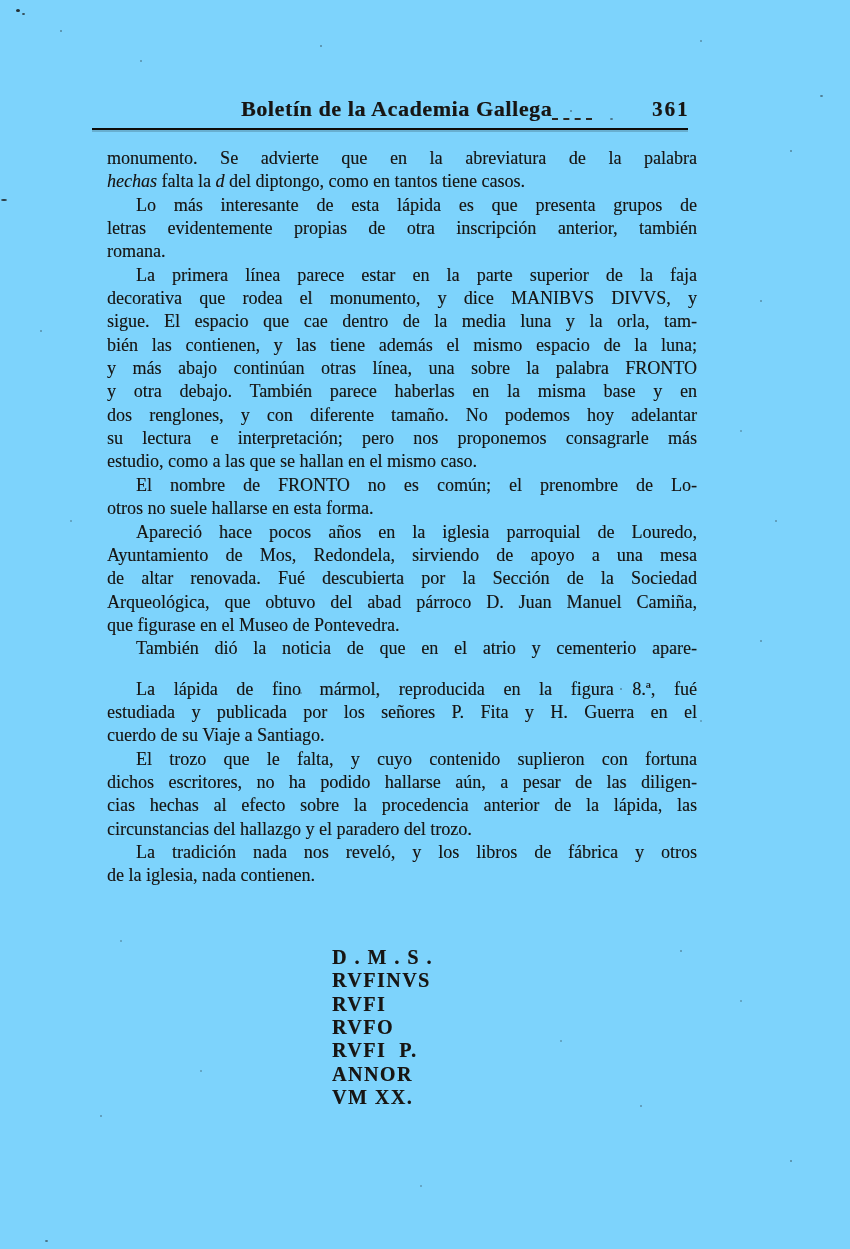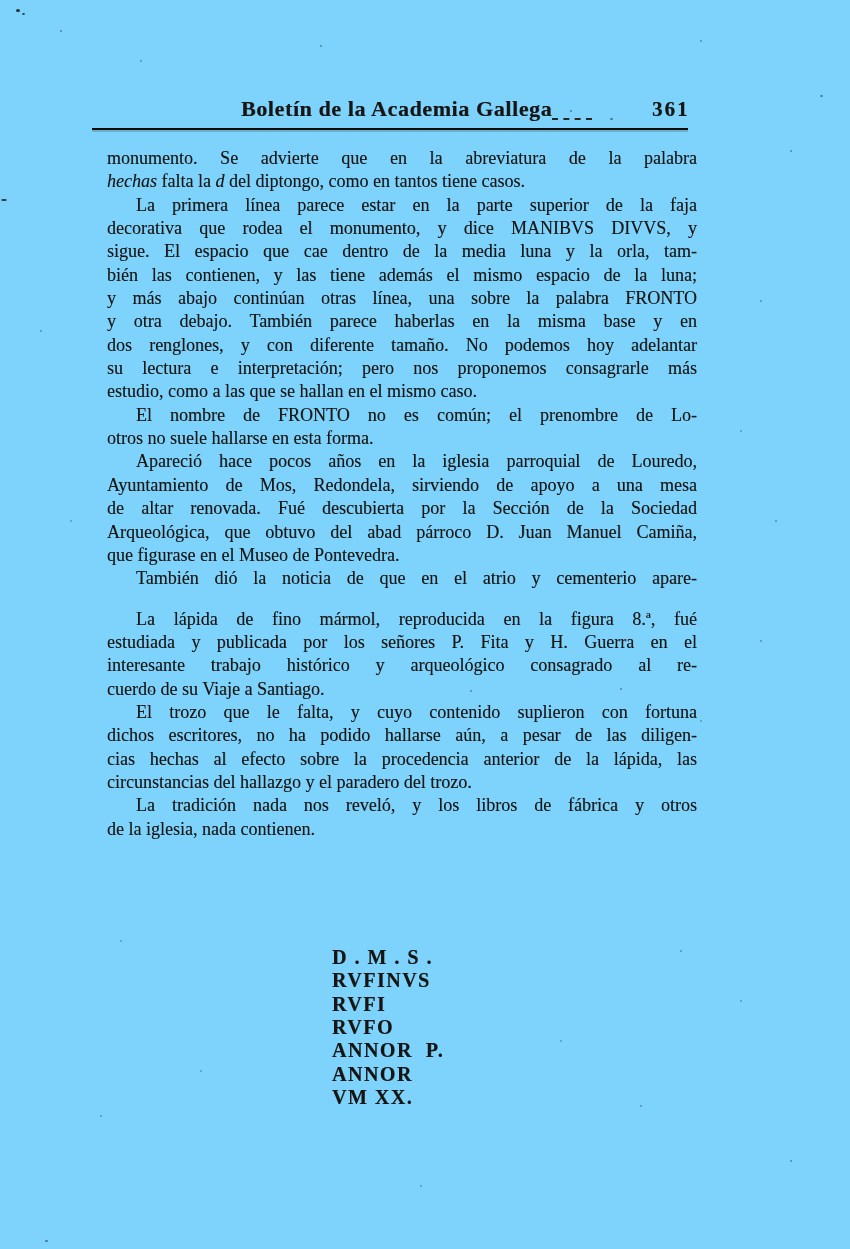--- a/index.html
+++ b/index.html
@@ -57,20 +57,25 @@
   <div class="title-dashes"></div>
   <div class="page-number">361</div>
   <div class="header-rule"></div>
 
   <div class="body-text" id="body-text">
       <div class="para">
         <div class="line">monumento. Se advierte que en la abreviatura de la palabra</div>
         <div class="line last"><span class="it">hechas</span><span> falta la </span><span class="it">d</span><span> del diptongo, como en tantos tiene casos.</span></div>
       </div>
       <div class="para">
+        <div class="line first">Lo más interesante de esta lápida es que presenta grupos de</div>
+        <div class="line">letras evidentemente propias de otra inscripción anterior, también</div>
+        <div class="line last">romana.</div>
+      </div>
+      <div class="para">
         <div class="line first">La primera línea parece estar en la parte superior de la faja</div>
         <div class="line">decorativa que rodea el monumento, y dice MANIBVS DIVVS, y</div>
         <div class="line">sigue. El espacio que cae dentro de la media luna y la orla, tam-</div>
         <div class="line">bién las contienen, y las tiene además el mismo espacio de la luna;</div>
         <div class="line">y más abajo continúan otras línea, una sobre la palabra FRONTO</div>
         <div class="line">y otra debajo. También parece haberlas en la misma base y en</div>
         <div class="line">dos renglones, y con diferente tamaño. No podemos hoy adelantar</div>
         <div class="line">su lectura e interpretación; pero nos proponemos consagrarle más</div>
         <div class="line last">estudio, como a las que se hallan en el mismo caso.</div>
       </div>
@@ -84,36 +89,35 @@
         <div class="line">de altar renovada. Fué descubierta por la Sección de la Sociedad</div>
         <div class="line">Arqueológica, que obtuvo del abad párroco D. Juan Manuel Camiña,</div>
         <div class="line last">que figurase en el Museo de Pontevedra.</div>
       </div>
       <div class="para">
         <div class="line first">También dió la noticia de que en el atrio y cementerio apare-</div>
       </div>
       <div class="para gap">
         <div class="line first">La lápida de fino mármol, reproducida en la figura 8.ª, fué</div>
         <div class="line">estudiada y publicada por los señores P. Fita y H. Guerra en el</div>
-        <div class="line">interesante trabajo histórico y arqueológico consagrado al re-</div>
         <div class="line last">cuerdo de su Viaje a Santiago.</div>
       </div>
       <div class="para">
         <div class="line first">El trozo que le falta, y cuyo contenido suplieron con fortuna</div>
         <div class="line">dichos escritores, no ha podido hallarse aún, a pesar de las diligen-</div>
         <div class="line">cias hechas al efecto sobre la procedencia anterior de la lápida, las</div>
         <div class="line last">circunstancias del hallazgo y el paradero del trozo.</div>
       </div>
       <div class="para">
         <div class="line first">La tradición nada nos reveló, y los libros de fábrica y otros</div>
         <div class="line last">de la iglesia, nada contienen.</div>
       </div>
     </div>
 
-  <div class="inscription" id="inscription"><div class="ins-line">D . M . S .</div><div class="ins-line">RVFINVS</div><div class="ins-line">RVFI</div><div class="ins-line">RVFO</div><div class="ins-line">ANNOR  P.</div><div class="ins-line">ANNOR</div><div class="ins-line">VM XX.</div></div>
+  <div class="inscription" id="inscription"><div class="ins-line">D . M . S .</div><div class="ins-line">RVFINVS</div><div class="ins-line">RVFI</div><div class="ins-line">RVFO</div><div class="ins-line">RVFI  P.</div><div class="ins-line">ANNOR</div><div class="ins-line">VM XX.</div></div>
 
   <div id="noise">
       <span class="noise-dot" style="left: 16px; top: 9px; width: 4px; height: 3px; opacity: 0.85;"></span>
       <span class="noise-dot" style="left: 22px; top: 13px; width: 3px; height: 2px; opacity: 0.7;"></span>
       <span class="noise-dot" style="left: 1px; top: 199px; width: 6px; height: 2px; opacity: 0.8;"></span>
       <span class="noise-dot" style="left: 60px; top: 30px; width: 2px; height: 2px; opacity: 0.4;"></span>
       <span class="noise-dot" style="left: 140px; top: 60px; width: 2px; height: 2px; opacity: 0.35;"></span>
       <span class="noise-dot" style="left: 320px; top: 45px; width: 2px; height: 2px; opacity: 0.4;"></span>
       <span class="noise-dot" style="left: 700px; top: 40px; width: 2px; height: 2px; opacity: 0.35;"></span>
       <span class="noise-dot" style="left: 820px; top: 95px; width: 3px; height: 2px; opacity: 0.45;"></span>

